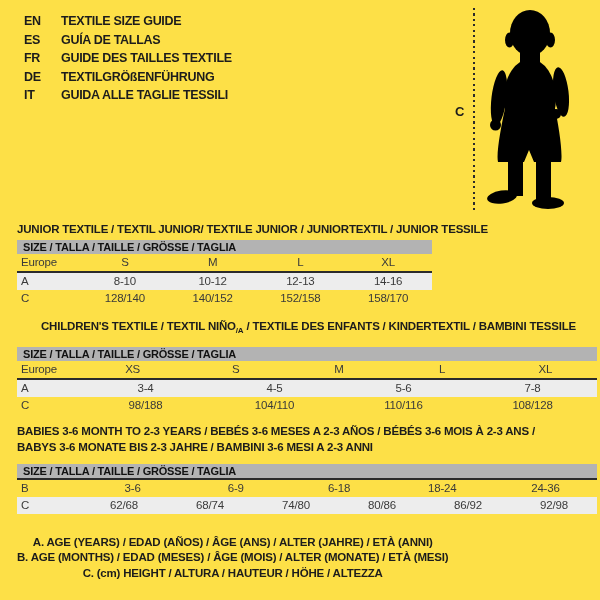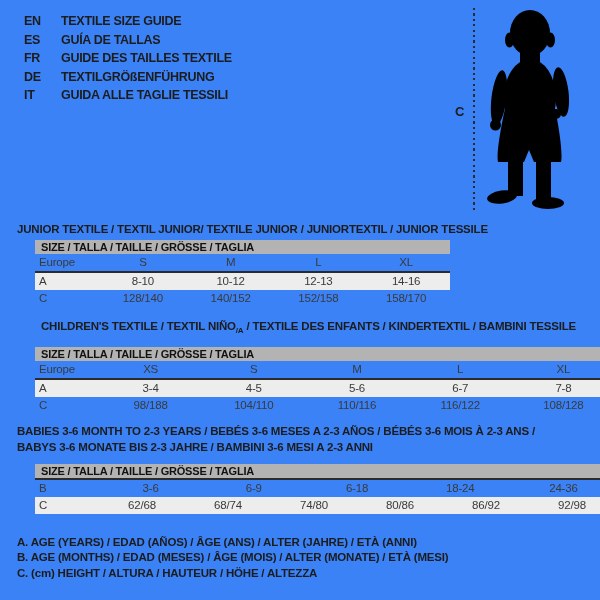--- a/index.html
+++ b/index.html
@@ -1,46 +1,46 @@
 <!DOCTYPE html>
 <html style="--size_bar_bg: #b3b3b3; --row_alt_bg: #ededed; --ink: #1c1c1c; --cell_ink: #3a3a3a; --rule: #2b2b2b; --silhouette: #000000;"><head>
 <meta charset="utf-8">
 <style>
   html,body{margin:0;padding:0;background:#fff;}
-  .canvas{position:relative;width:600px;height:600px;background:#3b82f6;overflow:hidden;
+  .canvas{position:relative;width:600px;height:600px;background:#fde047;overflow:hidden;
           font-family:"Liberation Sans",sans-serif;color:var(--ink,#1c1c1c);}
 
   
   .lang-block{position:absolute;left:24px;top:12px;}
   .lang-row{height:18.6px;line-height:18.6px;font-weight:bold;font-size:12.5px;letter-spacing:-0.3px;}
   .lang-code{display:inline-block;width:37px;}
 
   
   .c-label{position:absolute;left:455px;top:104px;font-weight:bold;font-size:13px;}
   .dash-line{position:absolute;left:473px;top:8px;width:2px;height:204px;
              background:repeating-linear-gradient(to bottom,var(--rule) 0,var(--rule) 2.2px,transparent 2.2px,transparent 5.4px);}
   .baby{position:absolute;left:483px;top:6px;}
 
   
   .sec-title{position:absolute;left:17px;font-weight:bold;font-size:11.5px;letter-spacing:-0.2px;white-space:nowrap;}
   .sec-title .sub{font-size:8px;vertical-align:sub;}
   .two-line{line-height:15.5px;}
 
-  .tbl{position:absolute;left:35px;}
+  .tbl{position:absolute;left:17px;}
   .size-bar{height:14px;line-height:14.5px;background:var(--size_bar_bg);
             font-weight:bold;font-size:11px;letter-spacing:-0.2px;padding-left:6px;color:#111;}
   .size-bar.ruled{border-bottom:2px solid var(--rule);}
   .row{display:flex;height:17px;line-height:17px;font-size:11.5px;letter-spacing:-0.2px;color:var(--cell_ink);}
   .row.head-row{border-bottom:2px solid var(--rule);}
   .row.alt{background:var(--row_alt_bg);}
   .cell-label{width:60px;text-align:left;padding-left:4px;}
   .cell{flex:1;text-align:center;}
 
   
-  .legend{position:absolute;left:17px;top:535px;}
+  .legend{position:absolute;left:17px;top:535px;text-align:center;}
   .legend div{height:15.3px;line-height:15.3px;font-weight:bold;font-size:11.5px;letter-spacing:-0.2px;}
 </style>
 </head>
 <body>
 
 <div class="canvas">
 
   <div class="lang-block">
     <div class="lang-row">
       <span class="lang-code">EN</span><span>TEXTILE SIZE GUIDE</span>
@@ -117,29 +117,27 @@
       <span class="cell">S</span>
       <span class="cell">M</span>
       <span class="cell">L</span>
       <span class="cell">XL</span>
     </div>
     <div class="row alt">
       <span class="cell-label">A</span>
       <span class="cell">3-4</span>
       <span class="cell">4-5</span>
       <span class="cell">5-6</span>
-      <span class="cell">6-7</span>
       <span class="cell">7-8</span>
     </div>
     <div class="row">
       <span class="cell-label">C</span>
       <span class="cell">98/188</span>
       <span class="cell">104/110</span>
       <span class="cell">110/116</span>
-      <span class="cell">116/122</span>
       <span class="cell">108/128</span>
     </div>
   </div>
 
   <div class="sec-title two-line" style="top:424px;">
     <div>BABIES 3-6 MONTH TO 2-3 YEARS / BEBÉS 3-6 MESES A 2-3 AÑOS / BÉBÉS 3-6 MOIS À 2-3 ANS /</div>
     <div>BABYS 3-6 MONATE BIS 2-3 JAHRE / BAMBINI 3-6 MESI A 2-3 ANNI</div>
   </div>
   <div class="tbl" style="top:464px;width:580px;">
     <div class="size-bar ruled">SIZE / TALLA / TAILLE / GRÖSSE / TAGLIA</div>

